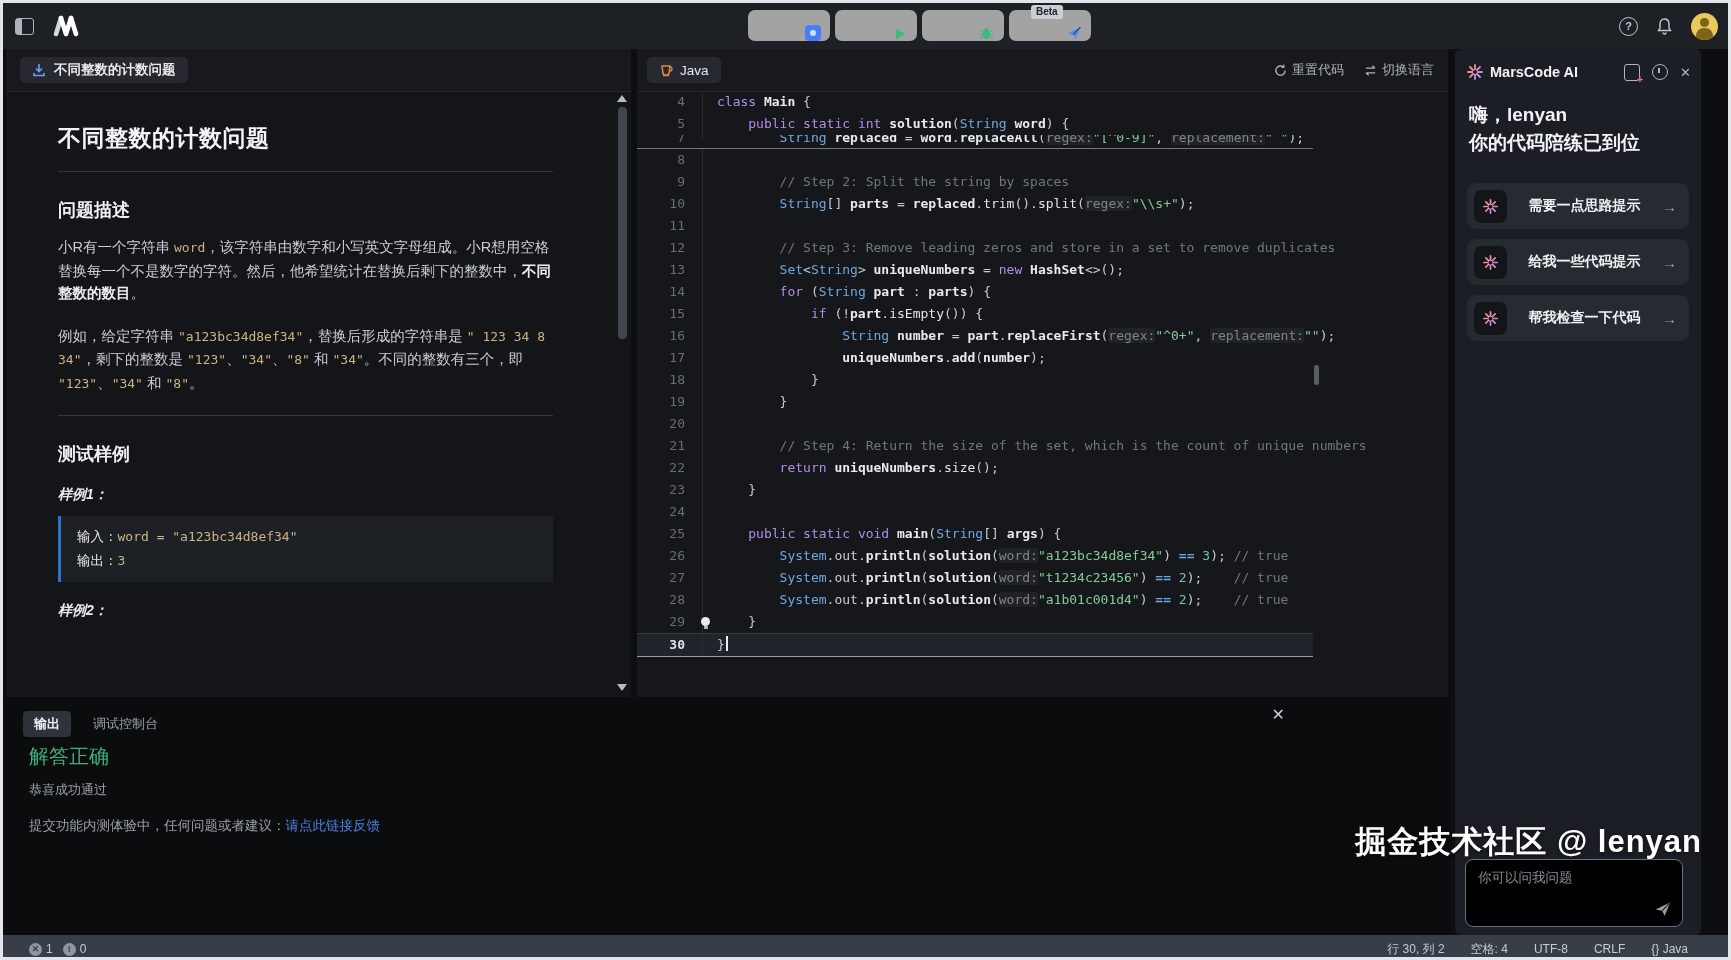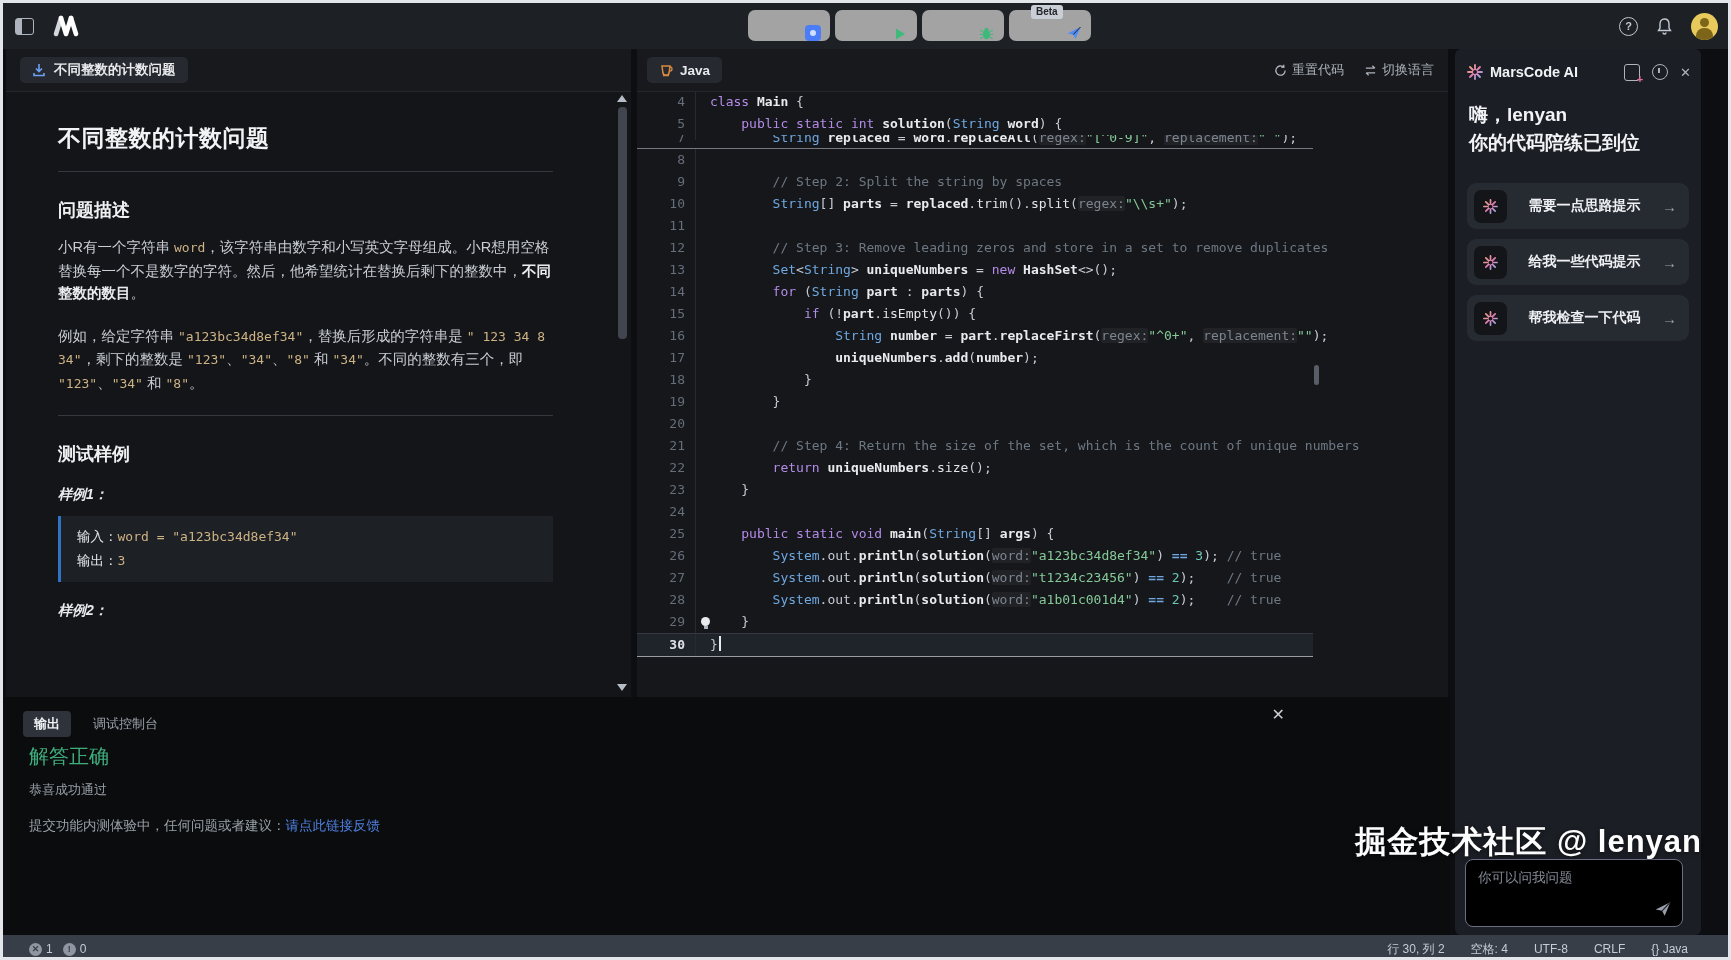--- a/index.html
+++ b/index.html
@@ -39,27 +39,27 @@
           font-family:"DejaVu Sans Mono",monospace;font-size:13px;line-height:24px;}
   .sample .lbl{color:#e8eaed;font-family:"Liberation Sans",sans-serif;font-size:13.5px;}
   .sample .cd{color:#cdb284;}
   .pscroll{position:absolute;right:4px;top:58px;width:9px;height:232px;background:#41464e;border-radius:4px;}
   .parrow-up{position:absolute;right:4px;top:46px;width:0;height:0;border-left:5px solid transparent;border-right:5px solid transparent;border-bottom:7px solid #b7bdc6;}
   .parrow-dn{position:absolute;right:4px;bottom:6px;width:0;height:0;border-left:5px solid transparent;border-right:5px solid transparent;border-top:7px solid #b7bdc6;}
   
   .editor{position:absolute;left:634px;top:46px;width:811px;height:648px;background:#15171b;}
   .ed-head{position:absolute;left:0;top:0;width:100%;height:42px;background:#17191d;border-bottom:1px solid #24272c;}
   .ed-tab{position:absolute;left:10px;top:8px;height:26px;background:#26292f;border-radius:5px;
-          display:flex;align-items:center;gap:7px;padding:0 12px;color:#e8eaed;font-size:13.5px;font-weight:bold;}
+          display:flex;align-items:center;gap:7px;padding:0 12px;color:#e8eaed;font-size:13.5px;font-weight:normal;}
   .ed-actions{position:absolute;right:14px;top:0;height:42px;display:flex;align-items:center;gap:20px;color:#aeb4bd;font-size:13px;}
   .ed-actions .act{display:flex;align-items:center;gap:5px;cursor:pointer;}
   .code{position:absolute;left:0;top:42px;width:676px;bottom:0;font-family:"DejaVu Sans Mono",monospace;font-size:13px;}
   .cl{display:flex;height:22px;line-height:22px;position:relative;}
   .cl .ln{flex:0 0 48px;text-align:right;color:#666e79;padding-right:0;}
-  .cl .lc{border-left:1px solid #272b31;margin-left:10px;white-space:pre;color:#c7ccd4;flex:1;}
+  .cl .lc{border-left:1px solid #272b31;margin-left:17px;white-space:pre;color:#c7ccd4;flex:1;}
   .cl.clip{height:13px;overflow:hidden;border-bottom:1px solid rgba(214,220,228,.5);}
   .cl.clip .ln,.cl.clip .lc{transform:translateY(-8px);}
   .cl.cur{background:#1f232a;border-top:1px solid rgba(255,255,255,.10);border-bottom:1px solid rgba(236,240,245,.6);}
   .cl.cur .ln{color:#dde1e7;font-weight:bold;}
   .tk-kw{color:#b48ce8;}
   .tk-ty{color:#6fa8e0;}
   .tk-fnb{color:#e8eaed;font-weight:bold;}
   .tk-fn{color:#e4e6ea;}
   .tk-pl{color:#c7ccd4;}
   .tk-str{color:#86c998;}

